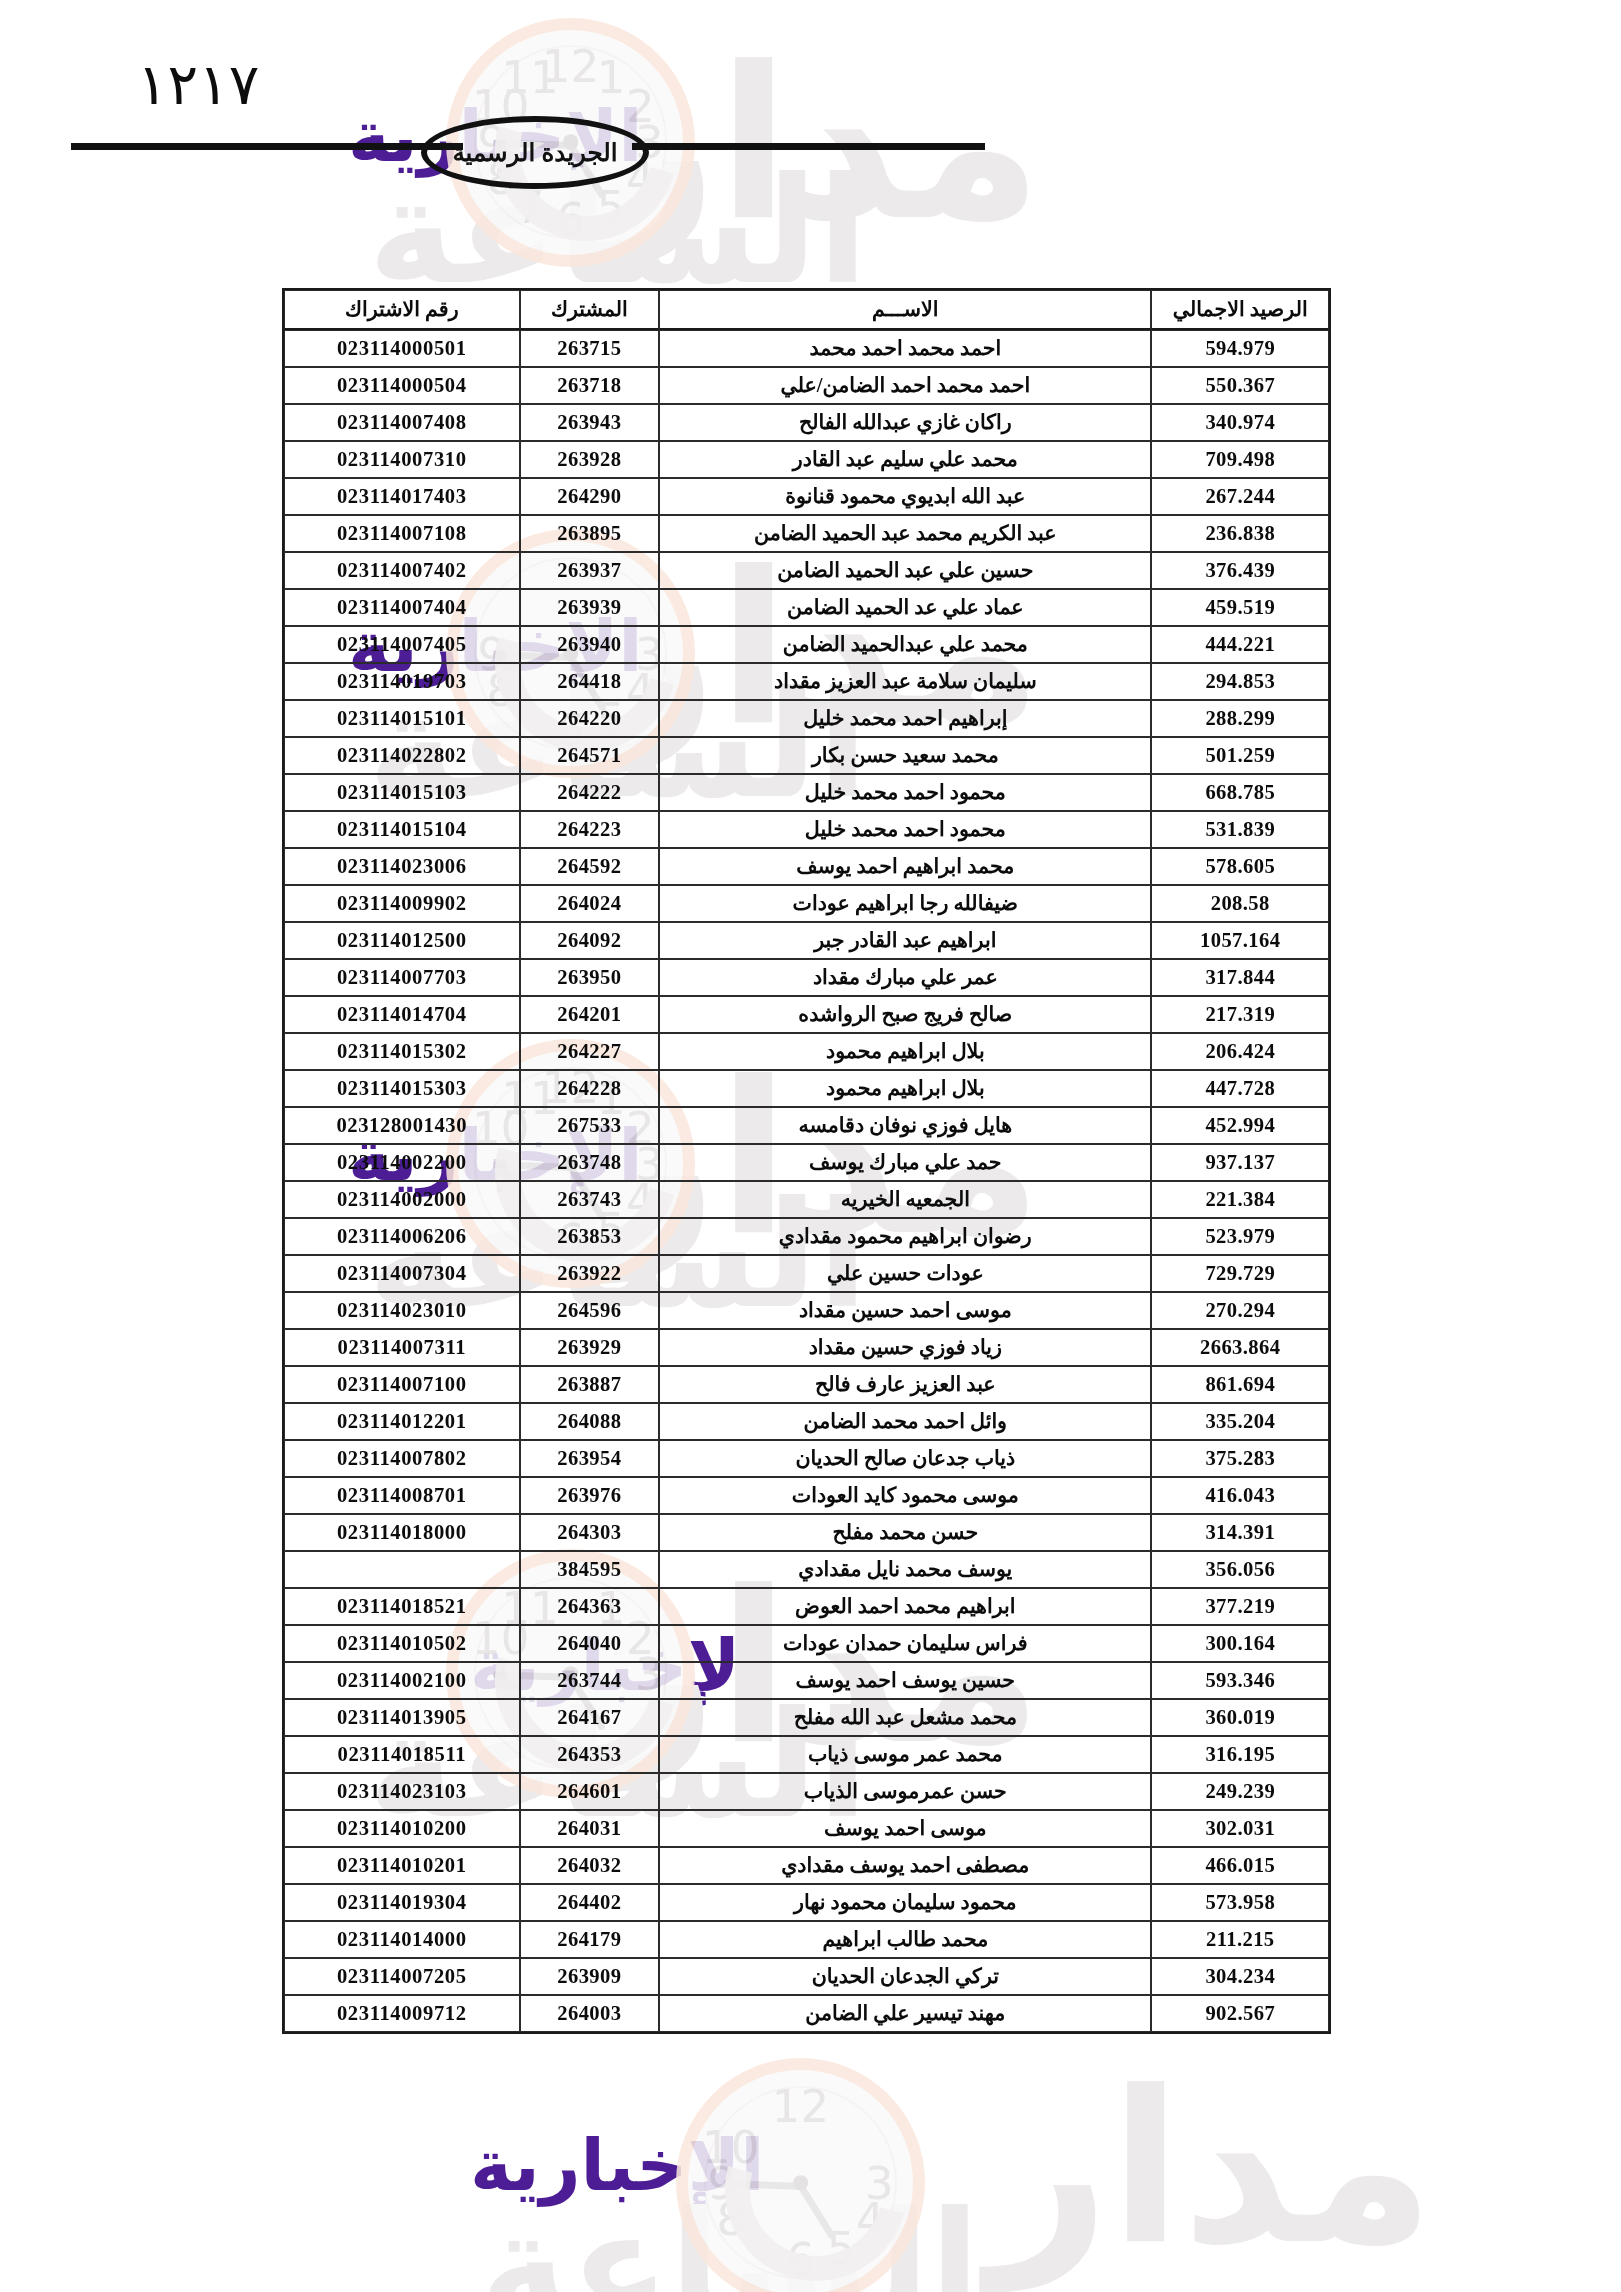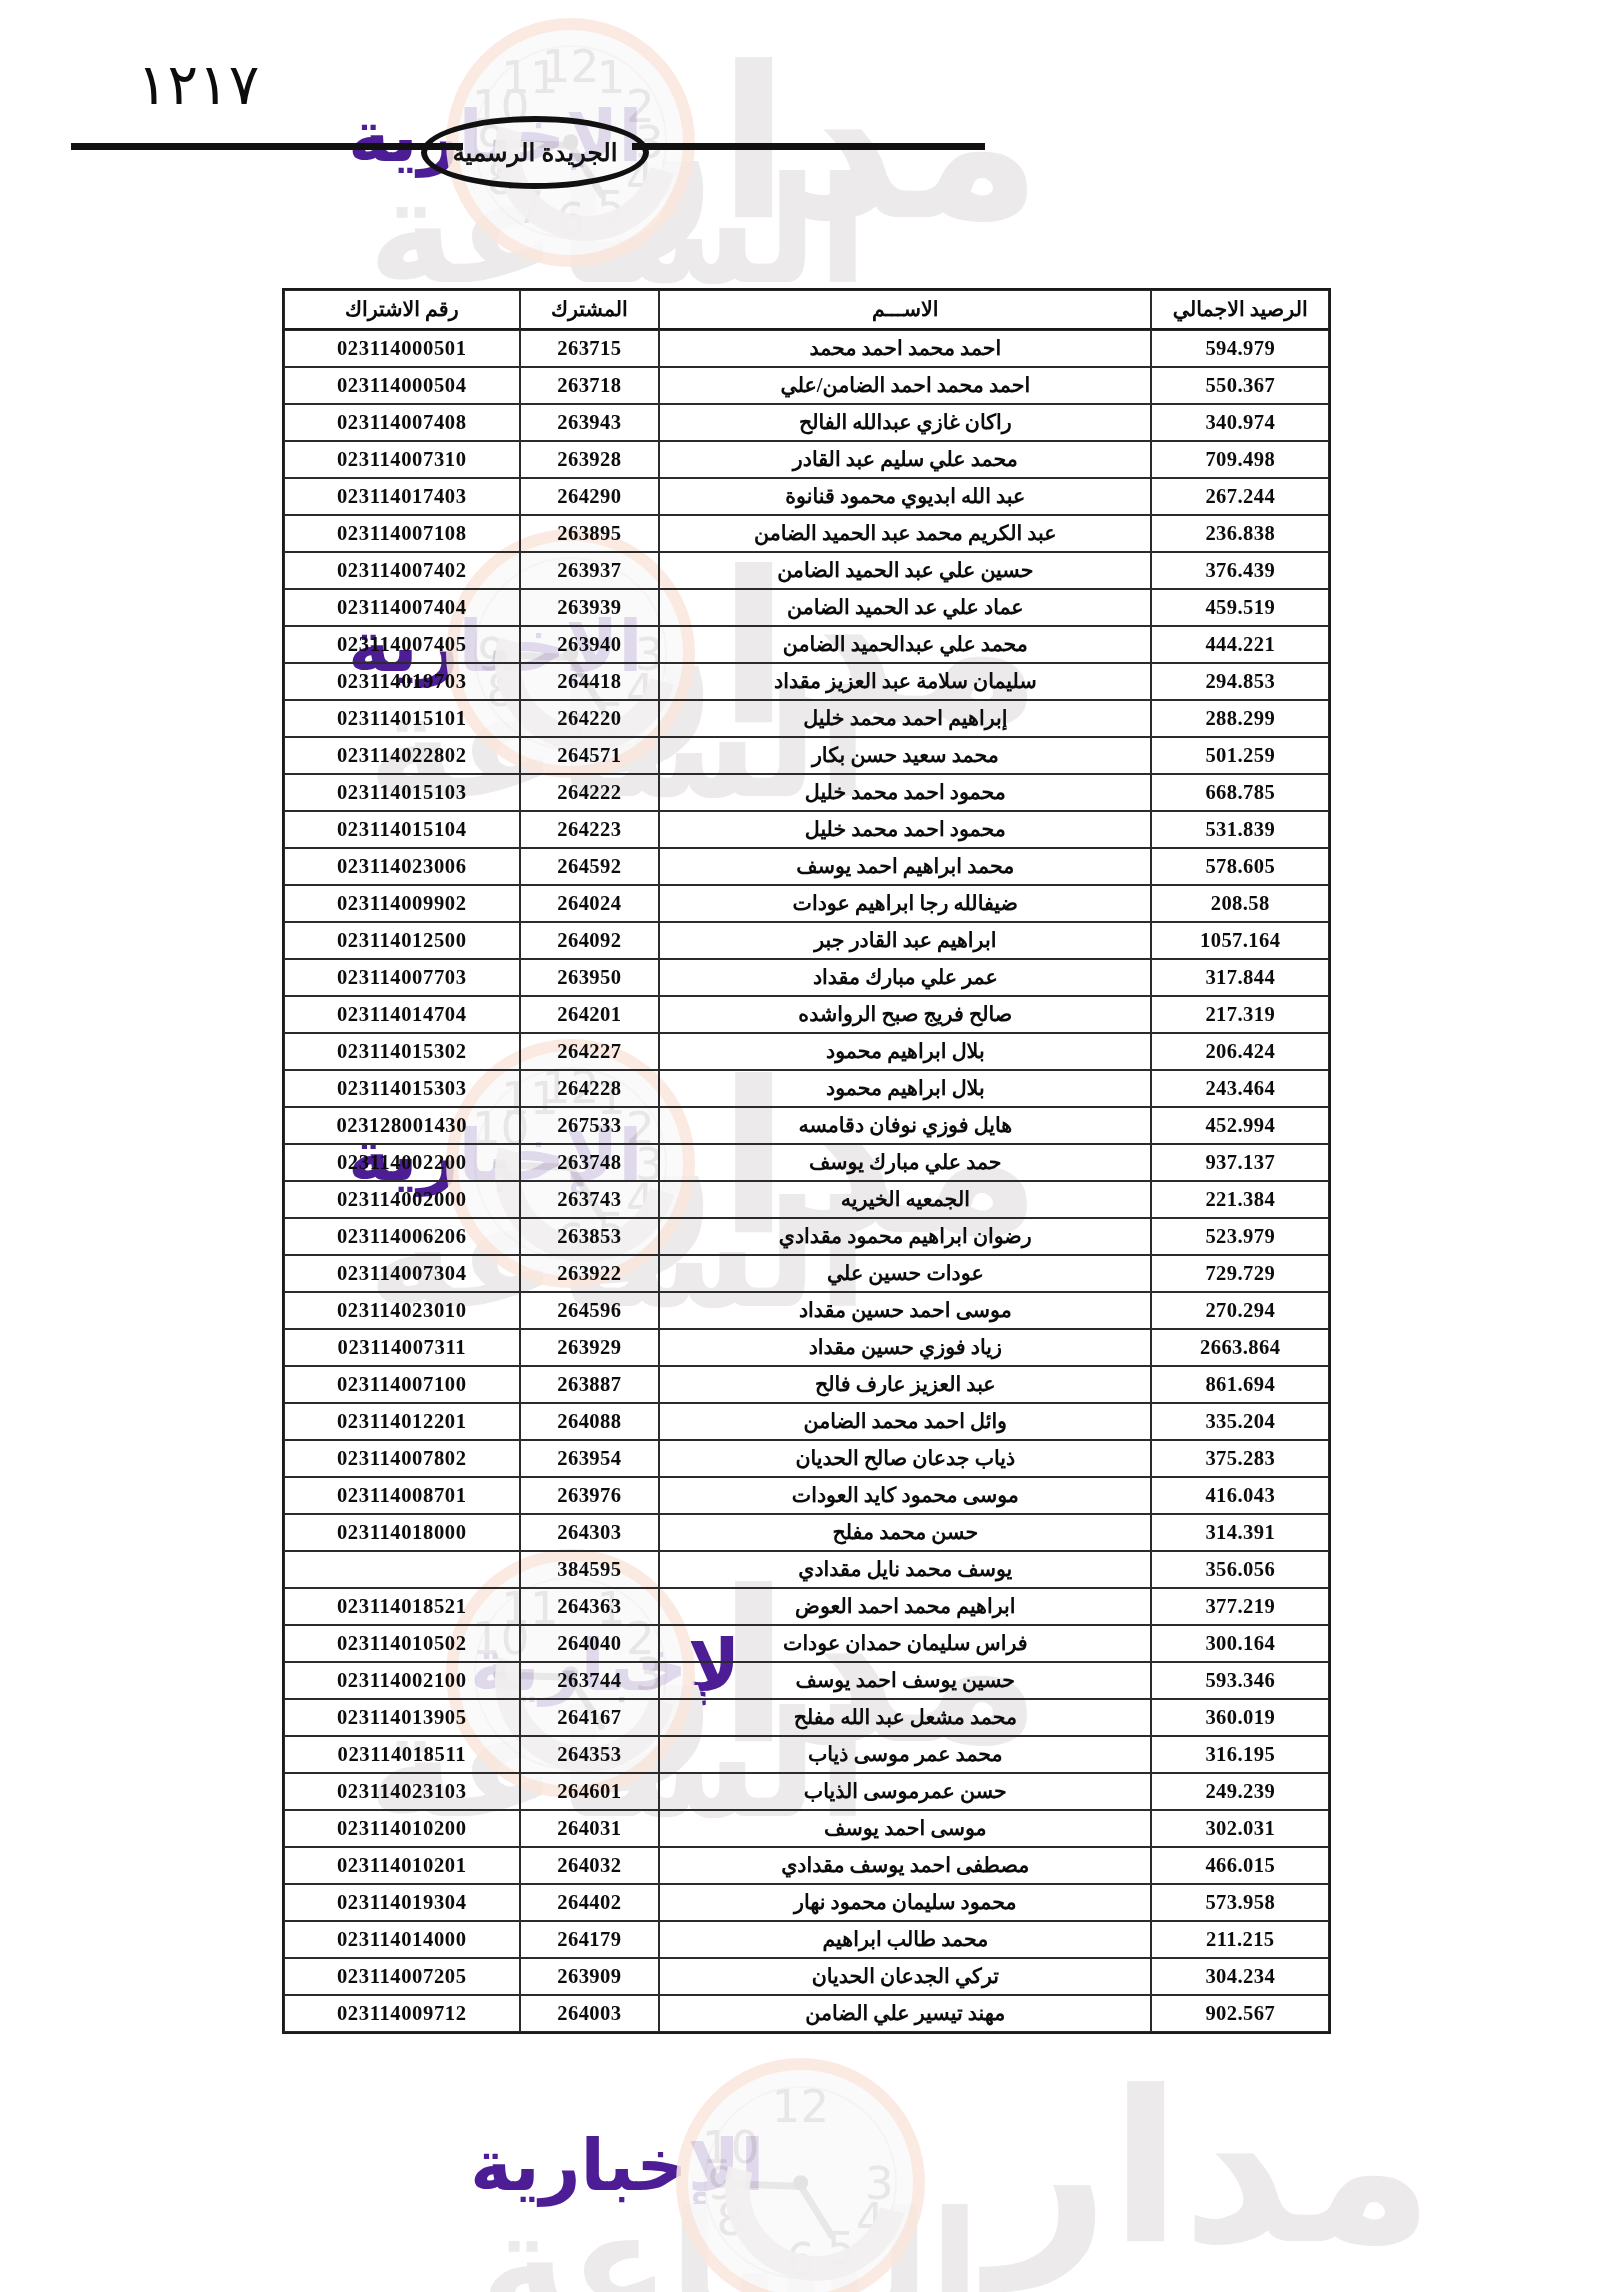--- a/index.html
+++ b/index.html
@@ -433,21 +433,21 @@
           <td class="cell-subs">264201</td>
           <td class="cell-num">023114014704</td>
         </tr>
         <tr>
           <td class="cell-balance">206.424</td>
           <td class="cell-name">بلال ابراهيم محمود</td>
           <td class="cell-subs">264227</td>
           <td class="cell-num">023114015302</td>
         </tr>
         <tr>
-          <td class="cell-balance">243.464</td>
+          <td class="cell-balance">447.728</td>
           <td class="cell-name">بلال ابراهيم محمود</td>
           <td class="cell-subs">264228</td>
           <td class="cell-num">023114015303</td>
         </tr>
         <tr>
           <td class="cell-balance">452.994</td>
           <td class="cell-name">هايل فوزي نوفان دقامسه</td>
           <td class="cell-subs">267533</td>
           <td class="cell-num">023128001430</td>
         </tr>

